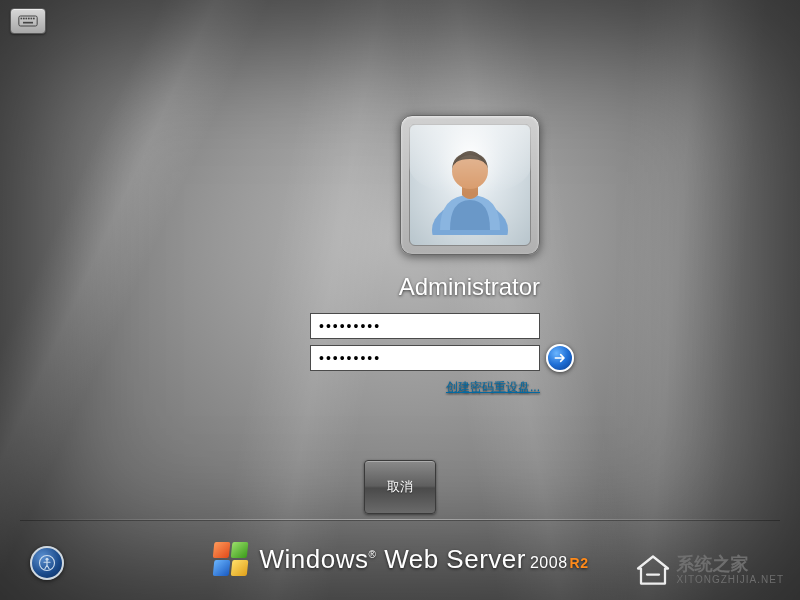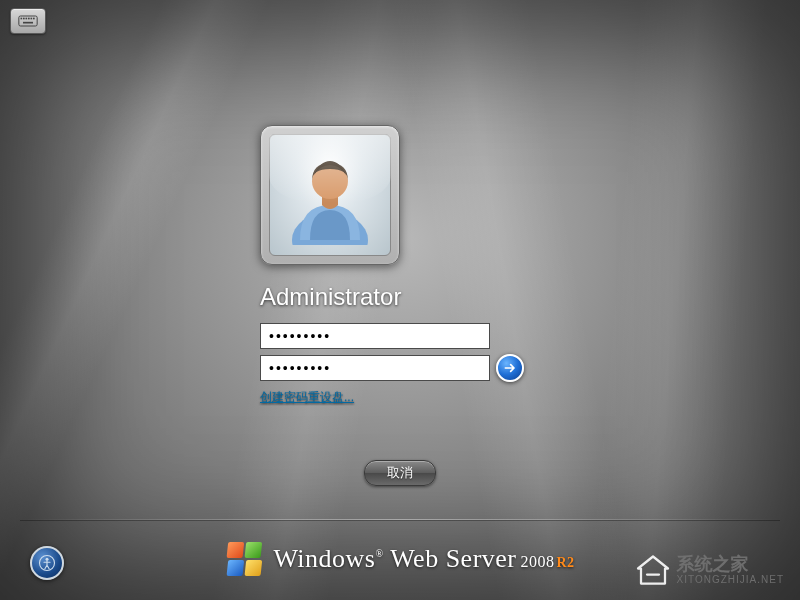--- a/index.html
+++ b/index.html
@@ -47,22 +47,21 @@
     .ease-btn svg { width: 20px; height: 14px; }
     
     .login-area {
       position: absolute;
       top: 115px;
       left: 50%;
       transform: translateX(-50%);
       width: 280px;
       display: flex;
       flex-direction: column;
-      align-items: flex-start;
-      margin-top: 10px;
+      align-items: flex-end;
     }
     .user-tile {
       width: 140px;
       height: 140px;
       border-radius: 12px;
       background: linear-gradient(#d0d0d0, #b0b0b0);
       border: 1px solid #666;
       box-shadow: 0 2px 10px rgba(0,0,0,0.5), inset 0 1px 3px rgba(255,255,255,0.6);
       padding: 8px;
       position: relative;
@@ -134,26 +133,26 @@
       color: #0369a1;
       text-decoration: underline;
       cursor: pointer;
       text-shadow: 0 1px 2px rgba(0,0,0,0.7);
     }
     .cancel-btn {
       position: absolute;
       top: 460px;
       left: 50%;
       transform: translateX(-50%);
-      padding: 3px 22px;
+      padding: 17px 22px;
       font-size: 13px;
       color: #fff;
       background: linear-gradient(#8a8a8a, #5e5e5e 48%, #4a4a4a 52%, #6a6a6a);
       border: 1px solid #3a3a3a;
-      border-radius: 12px;
+      border-radius: 4px;
       box-shadow: 0 1px 3px rgba(0,0,0,0.5), inset 0 1px 0 rgba(255,255,255,0.3);
       cursor: pointer;
       text-shadow: 0 1px 1px rgba(0,0,0,0.5);
       font-family: Liberation Mono, monospace;
     }
     
     .divider {
       position: absolute;
       bottom: 80px;
       left: 20px;
@@ -182,21 +181,20 @@
     
     .branding {
       position: absolute;
       bottom: 22px;
       left: 50%;
       transform: translateX(-50%);
       display: flex;
       align-items: center;
       gap: 10px;
       color: #ffffff;
-      font-family: Liberation Serif, serif;
     }
     .win-flag {
       width: 38px;
       height: 38px;
       position: relative;
     }
     .flag-q {
       position: absolute;
       width: 16px;
       height: 16px;

